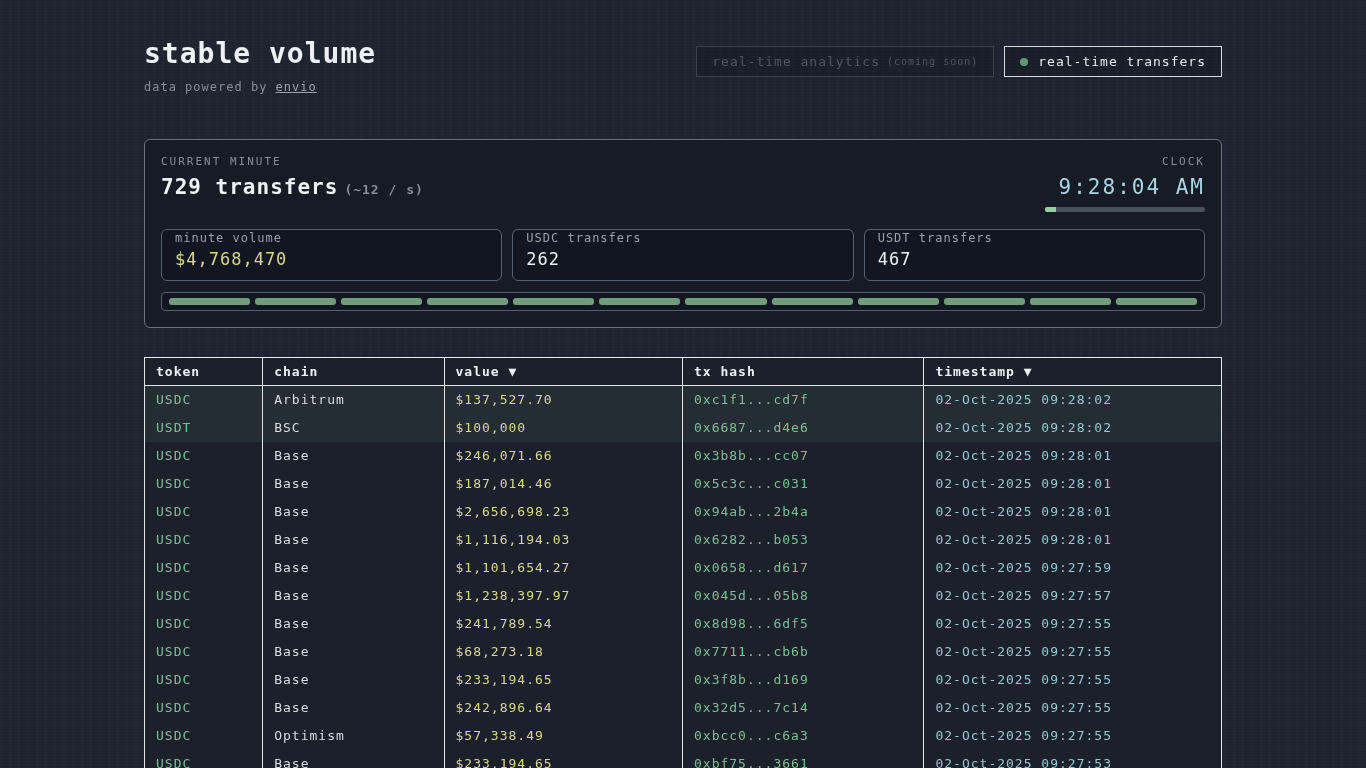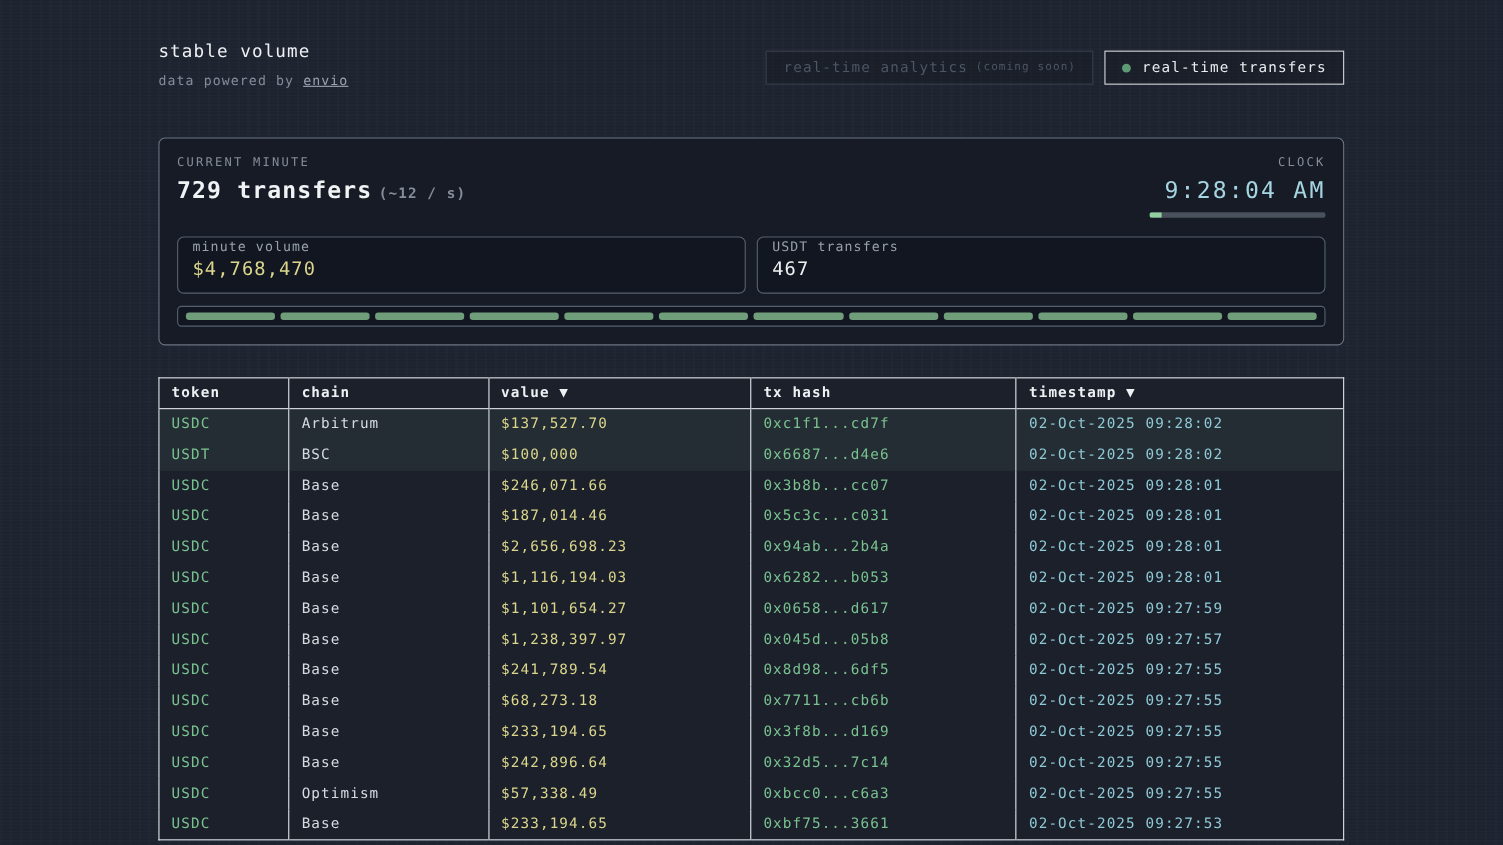--- a/index.html
+++ b/index.html
@@ -17,21 +17,21 @@
     position: absolute; inset: 0;
     background-image:
       repeating-linear-gradient(0deg, rgba(255,255,255,0.016) 0 1px, transparent 1px 3px),
       repeating-linear-gradient(90deg, rgba(255,255,255,0.010) 0 2px, transparent 2px 9px);
     pointer-events: none;
   }
   .wrap { position: relative; padding: 0 144px; }
 
   
   .header { display: flex; justify-content: space-between; align-items: flex-start; padding-top: 37px; }
-  .title { font-size: 16px; font-weight: normal; color: #eef1f3; letter-spacing: 1px; }
+  .title { font-size: 28px; font-weight: bold; color: #eef1f3; letter-spacing: 1px; }
   .subtitle { margin-top: 10px; font-size: 12px; color: #848d99; letter-spacing: 1px; }
   .subtitle a { color: #9aa3ae; text-decoration: underline; cursor: pointer; }
 
   .tabs { display: flex; gap: 10px; margin-top: 9px; }
   .tab { display: flex; align-items: center; font-size: 13px; padding: 7px 15px; letter-spacing: 1px;
          background: rgba(10,14,20,0.25); cursor: pointer; }
   .tab-active { border: 1px solid #d6dade; color: #e8edf0; }
   .tab-dot { width: 8px; height: 8px; border-radius: 50%; background: #5d9a74; margin-right: 10px; display:inline-block; }
   .tab-disabled { border: 1px solid #39404e; color: #4d5663; }
   .tab-disabled .tab-suffix { font-size: 10px; margin-left: 7px; }
@@ -117,20 +117,24 @@
         </div>
       </div>
     </div>
 
     <div class="boxes" id="stat-boxes">
         <div class="box">
           <div class="box-label">minute volume</div>
           <div class="box-value" style="color: rgb(219, 214, 140);">$4,768,470</div>
         </div>
         <div class="box">
+          <div class="box-label">USDC transfers</div>
+          <div class="box-value" style="color: rgb(238, 241, 243);">262</div>
+        </div>
+        <div class="box">
           <div class="box-label">USDT transfers</div>
           <div class="box-value" style="color: rgb(238, 241, 243);">467</div>
         </div>
       </div>
 
     <div class="segbar" id="segbar">
         <div class="seg" style="background: rgb(112, 157, 122);"></div>
         <div class="seg" style="background: rgb(112, 157, 122);"></div>
         <div class="seg" style="background: rgb(112, 157, 122);"></div>
         <div class="seg" style="background: rgb(112, 157, 122);"></div>

